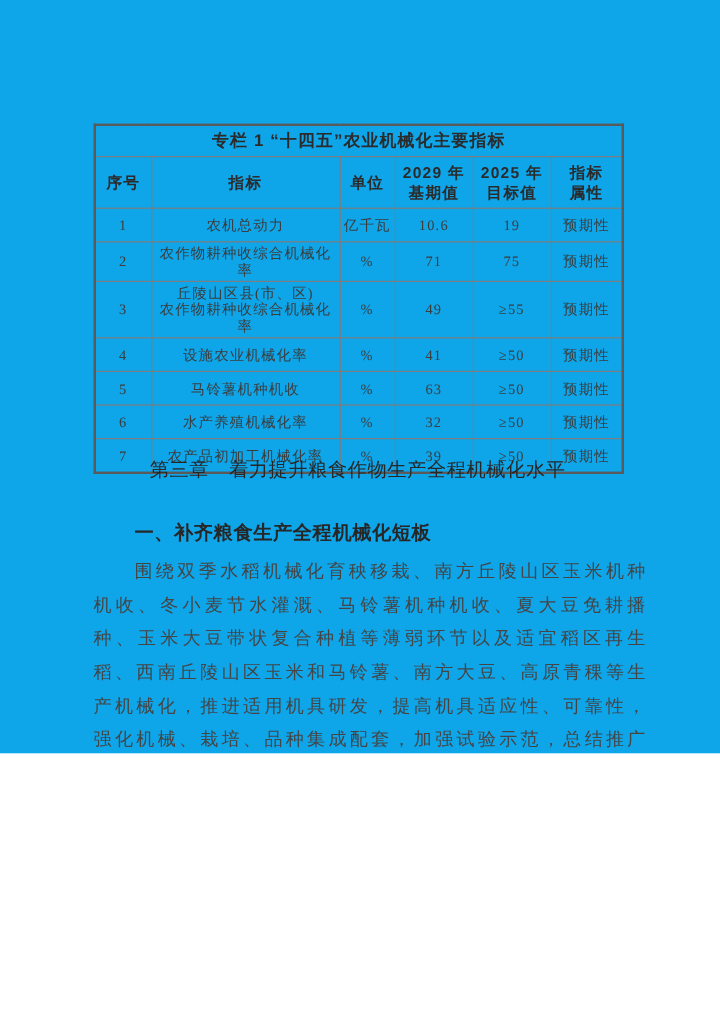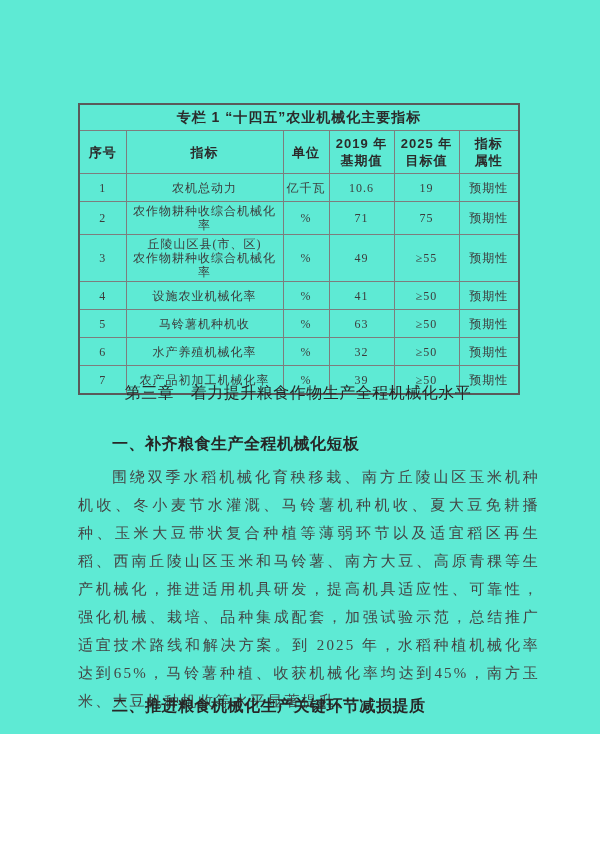--- a/index.html
+++ b/index.html
@@ -3,22 +3,22 @@
 <meta charset="utf-8">
 <style>
   html, body {
     margin: 0;
     padding: 0;
     background: #ffffff;
   }
   .page {
     position: relative;
     width: 600px;
-    height: 734px;
-    background: #5eead4;
+    height: 628px;
+    background: #0ea5e9;
     font-family: "Liberation Serif", serif;
     color: #404040;
     overflow: hidden;
   }
 
   
   table.indicator-table {
     position: absolute;
     left: 78px;
     top: 103px;
@@ -83,21 +83,21 @@
     left: 112px;
     width: 430px;
     font-family: "Liberation Sans", sans-serif;
     font-weight: bold;
     font-size: 16px;
     line-height: 22px;
     color: #272727;
     letter-spacing: 0.5px;
     margin: 0;
   }
-  .section-heading.sec-1 { top: 434px; font-family: Liberation Mono, monospace; }
+  .section-heading.sec-1 { top: 434px; }
   .section-heading.sec-2 { top: 695px; }
 
   .body-paragraph {
     position: absolute;
     left: 78px;
     width: 462px;
     font-size: 15px;
     line-height: 28px;
     color: #454545;
     letter-spacing: 2.2px;
@@ -135,21 +135,21 @@
       <col style="width:60px">
     </colgroup>
     <tbody>
       <tr>
         <td class="tbl-title-cell" colspan="6">专栏 1 “十四五”农业机械化主要指标</td>
       </tr>
       <tr>
         <th class="tbl-col-header">序号</th>
         <th class="tbl-col-header">指标</th>
         <th class="tbl-col-header">单位</th>
-        <th class="tbl-col-header">2019 年
+        <th class="tbl-col-header">2029 年
 基期值</th>
         <th class="tbl-col-header">2025 年
 目标值</th>
         <th class="tbl-col-header">指标
 属性</th>
       </tr>
       <tr>
         <td class="tbl-cell">1</td>
         <td class="tbl-cell">农机总动力</td>
         <td class="tbl-cell">亿千瓦</td>

